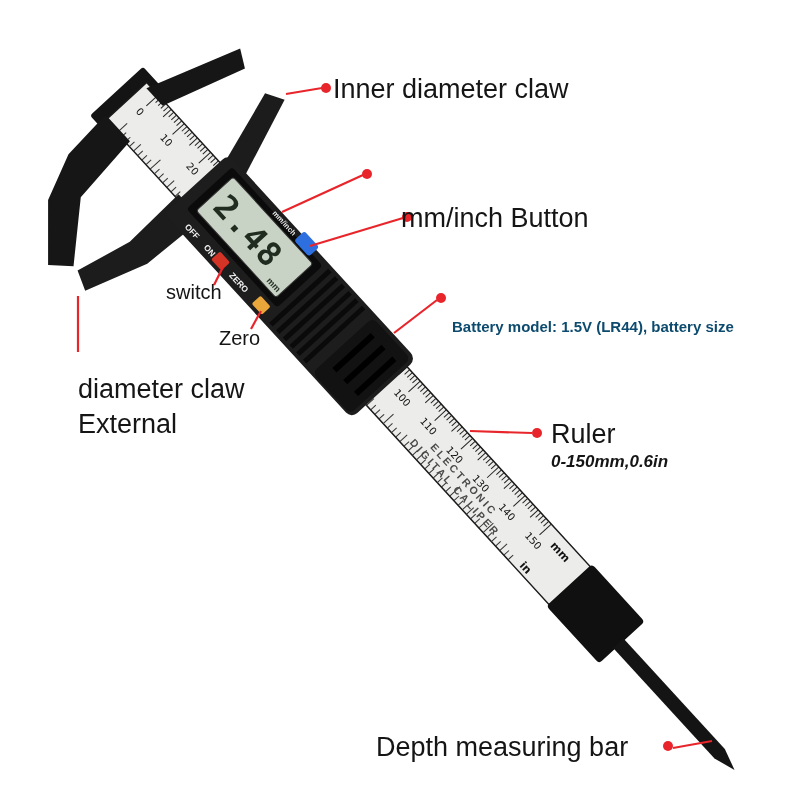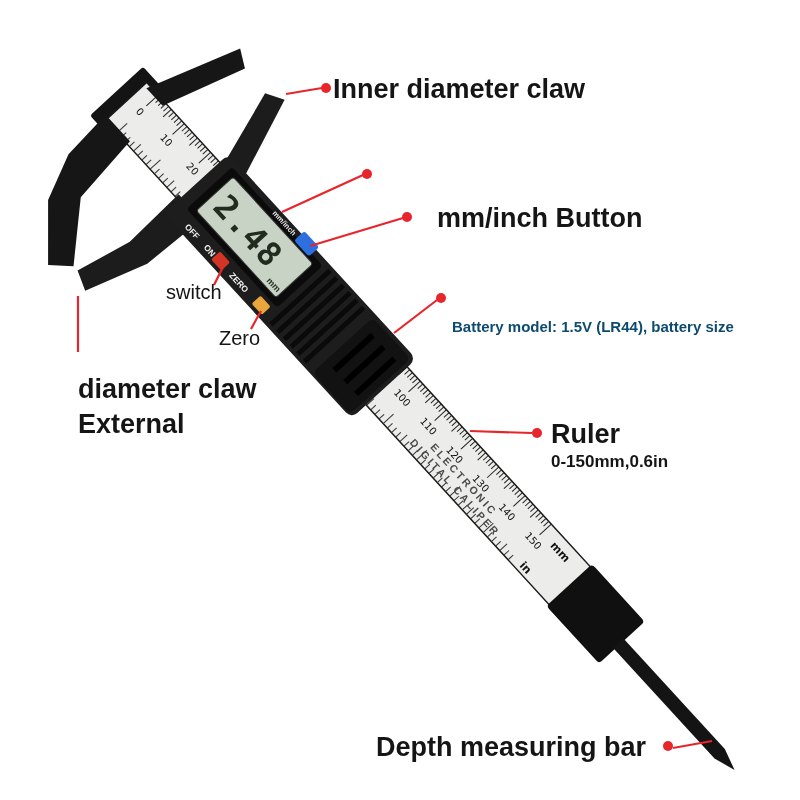--- a/index.html
+++ b/index.html
@@ -1,22 +1,22 @@
 <!DOCTYPE html>
 <html><head>
 <meta charset="utf-8">
 <style>
   html,body{margin:0;padding:0;background:#fff;}
   .page{position:relative;width:800px;height:800px;background:#ffffff;overflow:hidden;
         font-family:"Liberation Sans",sans-serif;color:#151515;}
   svg{position:absolute;left:0;top:0;}
-  .lbl{position:absolute;font-weight:700;font-size:27px;line-height:32px;white-space:nowrap;}
+  .lbl{position:absolute;font-weight:400;font-size:27px;line-height:32px;white-space:nowrap;}
   .lbl-sm{position:absolute;font-weight:400;font-size:20px;white-space:nowrap;}
   .lbl-xs{position:absolute;font-weight:600;font-size:15px;line-height:20px;white-space:nowrap;color:#0c4a6e;}
-  .lbl-range{position:absolute;font-weight:700;font-size:17px;white-space:nowrap;}
+  .lbl-range{position:absolute;font-weight:700;font-size:17px;white-space:nowrap;font-style:italic;}
   .two-line{line-height:35px;}
   .scale-num{font:10px "DejaVu Sans",sans-serif;fill:#111;}
   .brand{font:600 10.5px "Liberation Sans",sans-serif;fill:#4a4a4a;letter-spacing:2.5px;}
   .unit-lbl{font:700 11px "DejaVu Sans",sans-serif;fill:#111;}
   .btn-lbl{font:700 8.5px "Liberation Sans",sans-serif;fill:#f2f2f2;}
   .lcd-digits{font:700 33px "DejaVu Sans Mono",monospace;fill:#202c20;letter-spacing:1px;}
   .lcd-unit{font:700 9px "Liberation Sans",sans-serif;fill:#2a342a;}
   .mminch-lbl{font:700 7.5px "Liberation Sans",sans-serif;fill:#e8e8e8;}
 </style>
 </head>
@@ -365,21 +365,21 @@
       <circle cx="407" cy="217" r="5"></circle>
       <circle cx="441" cy="298" r="5"></circle>
       <circle cx="537" cy="433" r="5"></circle>
       <circle cx="668" cy="746" r="5"></circle>
     </g>
   </svg>
 
   <div class="lbl" style="left:333px;top:73px">Inner diameter claw</div>
 
 
-  <div class="lbl" style="left:437px;top:202px">mm/inch Button</div>
+  <div class="lbl" style="left:401px;top:202px">mm/inch Button</div>
 
   <div class="lbl-xs" style="left:452px;top:317px">Battery model: 1.5V (LR44), battery size</div>
 
   <div class="lbl-sm" style="left:166px;top:281px">switch</div>
 
   <div class="lbl-sm" style="left:219px;top:327px">Zero</div>
 
   <div class="lbl two-line" style="left:78px;top:372px">
     <div>diameter claw</div>
     <div>External</div>

